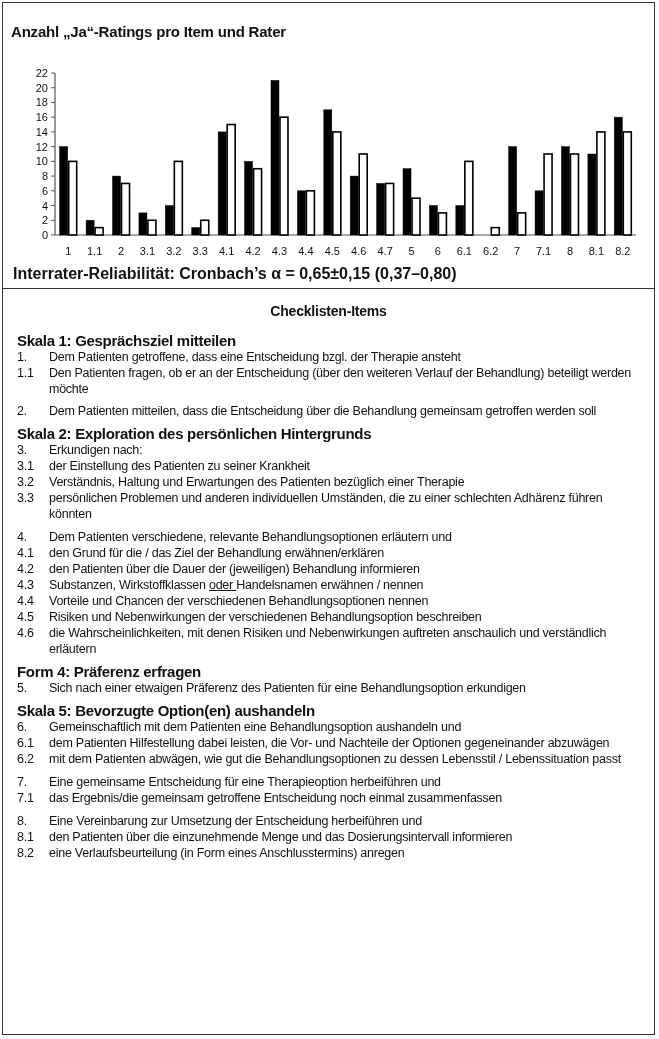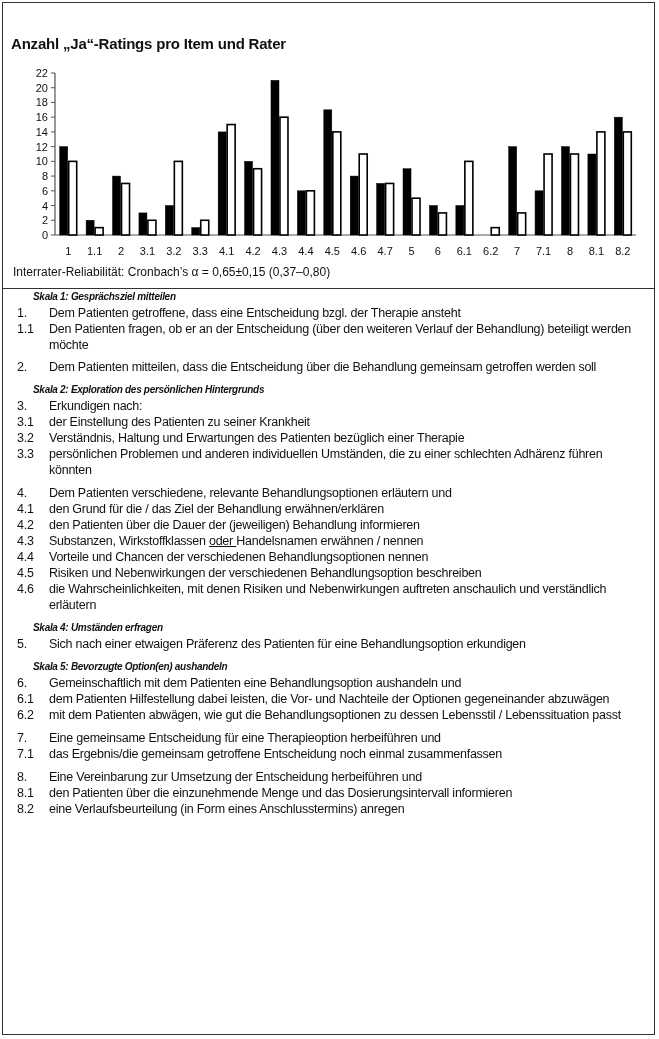--- a/index.html
+++ b/index.html
@@ -1,26 +1,26 @@
 <!DOCTYPE html>
 <html><head>
   <meta charset="utf-8">
   <style>
     html, body { margin: 0; padding: 0; background: #ffffff; }
     body { width: 659px; height: 1039px; position: relative; font-family: "Liberation Sans", "DejaVu Sans", sans-serif; color: #111; }
     .frame { position: absolute; left: 2px; top: 2px; width: 653px; height: 1033px; border: 1.5px solid #333; box-sizing: border-box; }
     .chart-panel { position: absolute; left: 0; top: 0; width: 100%; height: 286px; border-bottom: 1.5px solid #333; box-sizing: border-box; }
-    .chart-title { position: absolute; left: 8px; top: 20px; font-weight: bold; font-size: 15px; letter-spacing: -0.2px; margin-top: 12px; }
+    .chart-title { position: absolute; left: 8px; top: 20px; font-weight: bold; font-size: 15px; letter-spacing: -0.2px; }
     svg.chart { position: absolute; left: 0; top: 0; }
     svg.chart text { font-family: "Liberation Sans", sans-serif; font-size: 11px; fill: #111; }
-    .reliability { position: absolute; left: 10px; top: 262px; font-size: 12px; }
+    .reliability { position: absolute; left: 10px; top: 262px; font-size: 16px; font-weight: bold; }
     .list-panel { position: absolute; left: 0; top: 286px; width: 100%; }
     .list-title { text-align: center; font-weight: bold; font-size: 14px; margin-top: 14px; margin-bottom: 14px; letter-spacing: -0.2px; }
     .scale { margin-left: 14px; margin-right: 10px; margin-bottom: 7px; }
-    .scale-title { font-weight: bold; font-style: italic; font-size: 10px; line-height: 16px; letter-spacing: -0.3px; margin-left: 16px; }
+    .scale-title { font-weight: bold; font-size: 15px; line-height: 16px; letter-spacing: -0.3px; }
     .item { display: flex; font-size: 12.5px; line-height: 16px; letter-spacing: -0.25px; }
     .item .num { width: 32px; flex: 0 0 32px; }
     .item .txt { flex: 1; }
     .item.gap { margin-top: 6px; }
     .ul { text-decoration: underline; }
   </style>
 </head>
 <body>
 
 <div class="frame">
@@ -116,20 +116,21 @@
         <rect x="593.8863636363636" y="128.9090909090909" width="8" height="103.0909090909091" fill="#ffffff" stroke="#000" stroke-width="1.6"></rect>
         <text x="593.3863636363636" y="252" text-anchor="middle">8.1</text>
         <rect x="611.2954545454546" y="114.18181818181817" width="8" height="117.81818181818183" fill="#000000" stroke="#000" stroke-width="0.5"></rect>
         <rect x="620.2954545454546" y="128.9090909090909" width="8" height="103.0909090909091" fill="#ffffff" stroke="#000" stroke-width="1.6"></rect>
         <text x="619.7954545454546" y="252" text-anchor="middle">8.2</text>
       </svg>
     <div class="reliability">Interrater-Reliabilität: Cronbach’s α = 0,65±0,15 (0,37–0,80)</div>
   </div>
 
   <div class="list-panel">
+    <div class="list-title">Checklisten-Items</div>
 
     <div class="scale">
       <div class="scale-title">Skala 1: Gesprächsziel mitteilen</div>
       <div class="item">
           <span class="num">1.</span>
           <span class="txt">Dem Patienten getroffene, dass eine Entscheidung bzgl. der Therapie ansteht</span>
         </div>
       <div class="item">
           <span class="num">1.1</span>
           <span class="txt">Den Patienten fragen, ob er an der Entscheidung (über den weiteren Verlauf der Behandlung) beteiligt werden möchte</span>
@@ -185,21 +186,21 @@
           <span class="num">4.5</span>
           <span class="txt">Risiken und Nebenwirkungen der verschiedenen Behandlungsoption beschreiben</span>
         </div>
       <div class="item">
           <span class="num">4.6</span>
           <span class="txt">die Wahrscheinlichkeiten, mit denen Risiken und Nebenwirkungen auftreten anschaulich und verständlich erläutern</span>
         </div>
     </div>
 
     <div class="scale">
-      <div class="scale-title">Skala 4: Umständen erfragen</div>
+      <div class="scale-title">Form 4: Präferenz erfragen</div>
       <div class="item">
           <span class="num">5.</span>
           <span class="txt">Sich nach einer etwaigen Präferenz des Patienten für eine Behandlungsoption erkundigen</span>
         </div>
     </div>
 
     <div class="scale">
       <div class="scale-title">Skala 5: Bevorzugte Option(en) aushandeln</div>
       <div class="item">
           <span class="num">6.</span>

